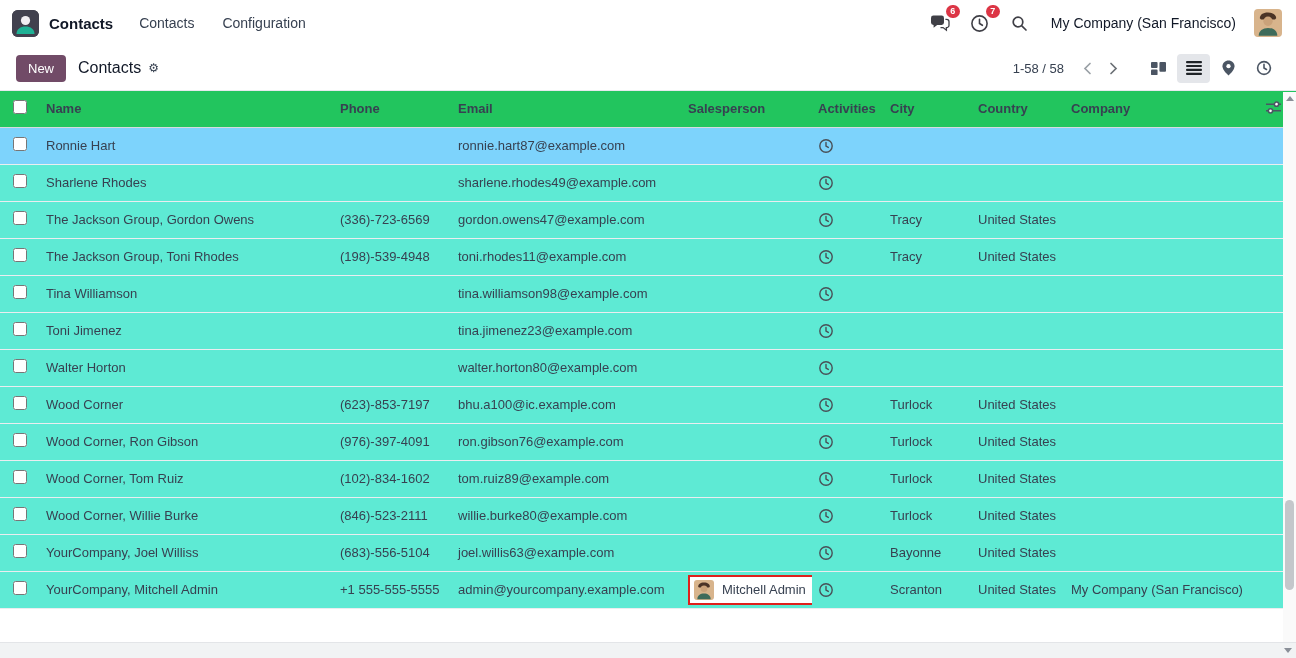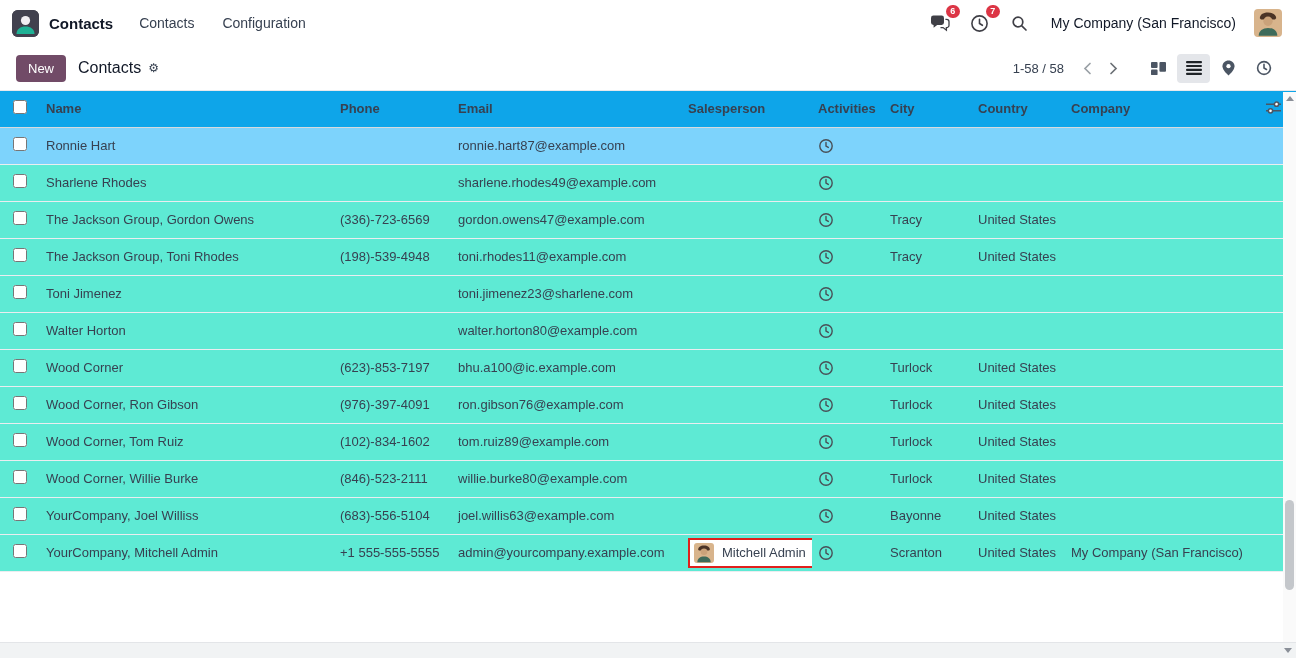--- a/index.html
+++ b/index.html
@@ -50,21 +50,21 @@
     cursor:pointer; border-radius:4px; }
   .view-switcher { display:flex; align-items:center; gap:2px; margin-left:16px; }
   .view-btn { width:33px; height:29px; display:flex; align-items:center; justify-content:center;
     border-radius:4px; cursor:pointer; }
   .view-btn.active { background:#e4e6ea; }
 
   
   .list-wrap { border-top:1px solid #e7e9ed; }
   table { width:1296px; border-collapse:collapse; table-layout:fixed; font-size:13px; }
   thead th { text-align:left; font-weight:700; color:#374151; height:36px; padding:0 6px;
-    border-bottom:1px solid #d8dadd; background:#0ea5e9; white-space:nowrap; overflow:hidden; }
+    border-bottom:1px solid #d8dadd; background:#22c55e; white-space:nowrap; overflow:hidden; }
   tbody td { height:37px; padding:0 6px; border-bottom:1px solid #ebedf0; white-space:nowrap;
     overflow:hidden; color:#374151; }
   tbody tr { background:#5eead4; cursor:pointer; }
   tbody tr.highlighted { background:#7dd3fc; }
   .c-check { text-align:center; }
   .c-check input { width:14px; height:14px; accent-color:#714B67; cursor:pointer; }
   .c-opt { text-align:center; }
   .clock { display:inline-flex; vertical-align:middle; cursor:pointer; }
   .sp { display:inline-flex; align-items:center; gap:8px; padding:3px 8px 3px 4px; }
   .sp-red { border:2px solid #e0201c; background:#fff; }
@@ -290,23 +290,40 @@
                   <path d="M8 4.5V8l2.3 1.4" fill="none" stroke="#495057" stroke-width="1.4" stroke-linecap="round"></path>
                 </svg>
               </span></td>
             <td>Tracy</td>
             <td>United States</td>
             <td></td>
             <td class="c-opt"></td>
           </tr>
           <tr>
             <td class="c-check"><input type="checkbox" style=""></td>
+            <td>Tina Williamson</td>
+            <td></td>
+            <td>tina.williamson98@example.com</td>
+            <td></td>
+            <td><span class="clock">
+                <svg width="16" height="16" viewBox="0 0 16 16">
+                  <circle cx="8" cy="8" r="6.2" fill="none" stroke="#495057" stroke-width="1.4"></circle>
+                  <path d="M8 4.5V8l2.3 1.4" fill="none" stroke="#495057" stroke-width="1.4" stroke-linecap="round"></path>
+                </svg>
+              </span></td>
+            <td></td>
+            <td></td>
+            <td></td>
+            <td class="c-opt"></td>
+          </tr>
+          <tr>
+            <td class="c-check"><input type="checkbox" style=""></td>
             <td>Toni Jimenez</td>
             <td></td>
-            <td>toni.jimenez23@sharlene.com</td>
+            <td>tina.jimenez23@example.com</td>
             <td></td>
             <td><span class="clock">
                 <svg width="16" height="16" viewBox="0 0 16 16">
                   <circle cx="8" cy="8" r="6.2" fill="none" stroke="#495057" stroke-width="1.4"></circle>
                   <path d="M8 4.5V8l2.3 1.4" fill="none" stroke="#495057" stroke-width="1.4" stroke-linecap="round"></path>
                 </svg>
               </span></td>
             <td></td>
             <td></td>
             <td></td>

